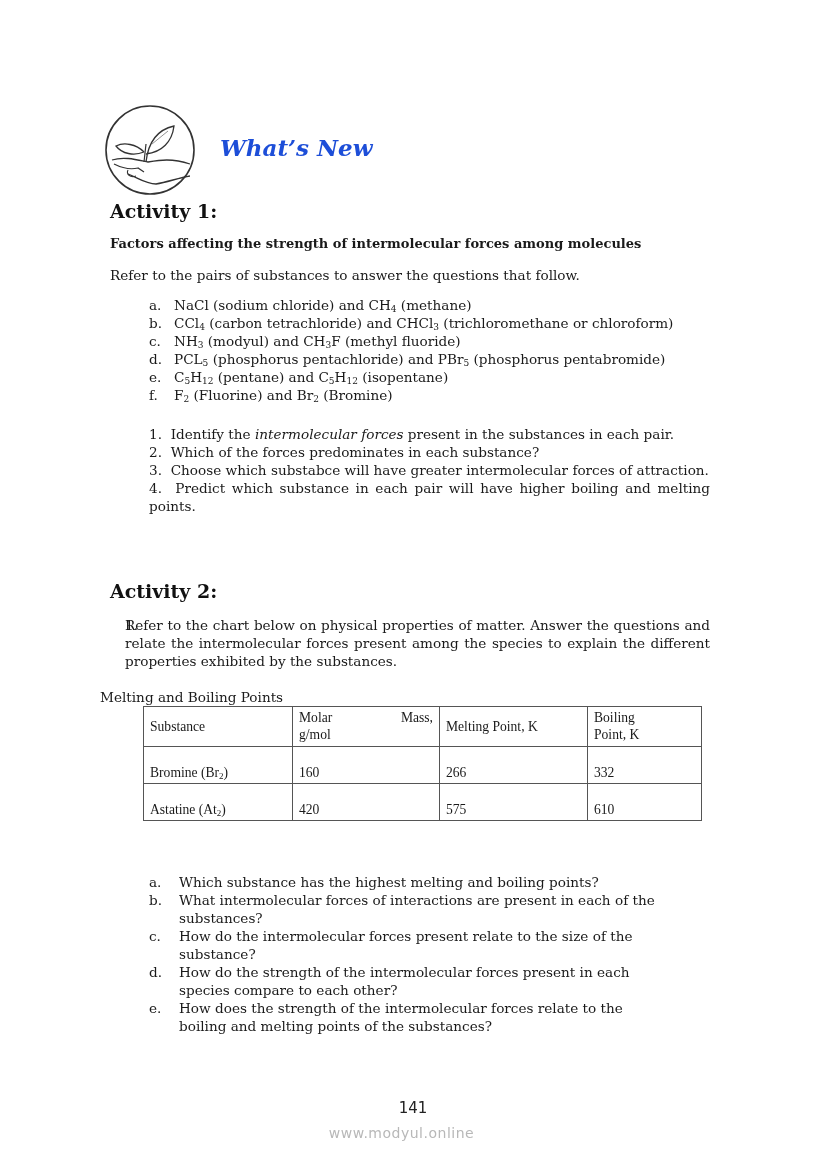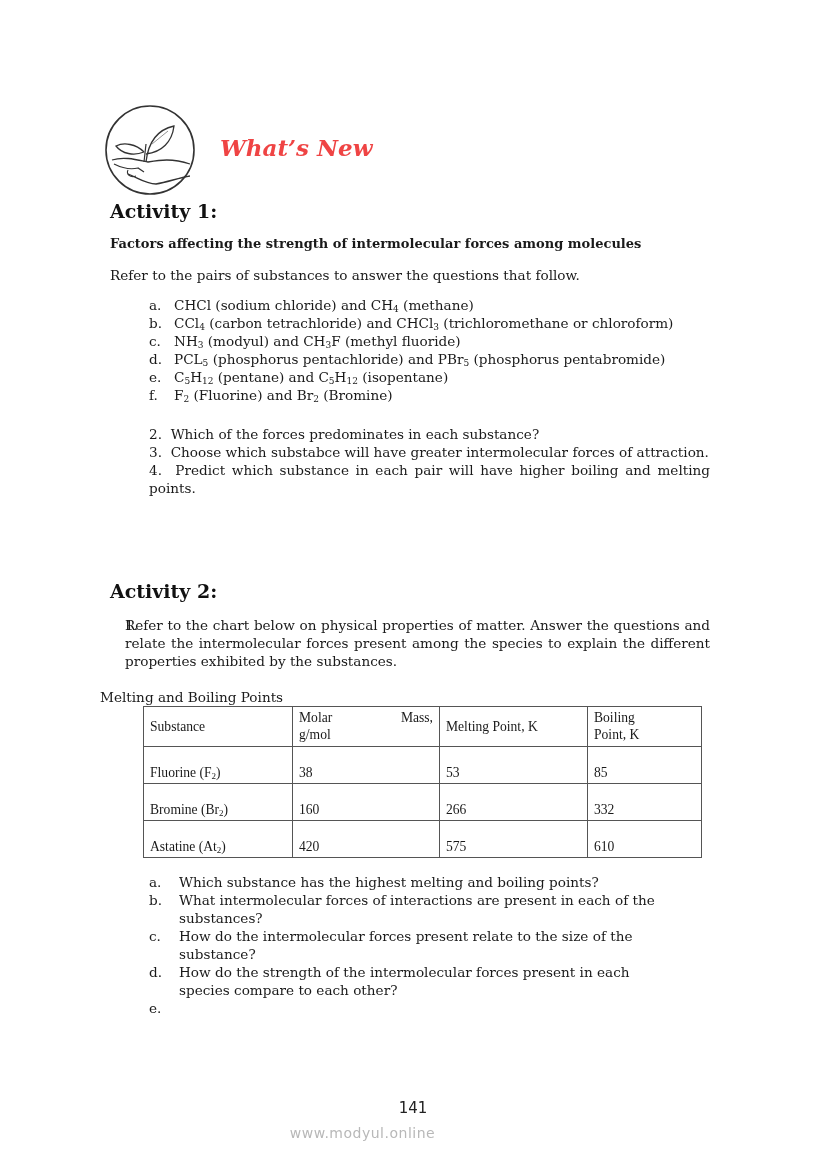--- a/index.html
+++ b/index.html
@@ -1,37 +1,37 @@
 <!DOCTYPE html>
 <html><head>
 <meta charset="utf-8">
 <style>
   html, body { margin:0; padding:0; background:#ffffff; }
   body { width:826px; height:1169px; position:relative; overflow:hidden;
          font-family:"DejaVu Serif", serif; color:#1a1a1a; }
   .abs { position:absolute; }
   .icon { left:104px; top:104px; width:92px; height:92px; }
   .whats-new { left:220px; top:134px; font-family:"DejaVu Serif", serif; font-weight:bold;
-               font-style:italic; font-size:23px; color:#ef4444; }
+               font-style:italic; font-size:23px; color:#1d4ed8; }
   .act-heading { font-family:"DejaVu Serif", serif; font-weight:bold; font-size:19px; color:#111; }
   .subhead { left:110px; top:236px; font-family:"DejaVu Serif", serif; font-weight:bold; font-size:13px; }
   .p { font-family:"DejaVu Serif", serif; font-size:13.6px; line-height:18px; }
   .list { margin:0; padding:0; list-style:none; }
   .list li { position:relative; padding-left:25px; }
   .list li .lbl { position:absolute; left:0; top:0; }
   sub { font-size:9px; vertical-align:-2px; line-height:0; }
   .qlist li { text-align:justify; text-align-last:left; }
   .justify { text-align:justify; }
   table.mb { position:absolute; left:143px; top:706px; border-collapse:collapse;
              font-family:Liberation Serif, serif; font-size:13.6px; }
   table.mb td { border:1px solid #555; vertical-align:bottom; padding:0 6px 2px 6px; line-height:17px; }
   table.mb tr.hdr td { vertical-align:middle; height:35px; padding-top:1px; }
   table.mb tr.row td { height:34px; }
   .footer-num { left:0; width:826px; top:1099px; text-align:center; font-family:"DejaVu Sans", sans-serif; font-size:15px; color:#222; }
-  .footer-url { left:0; width:725px; top:1125px; text-align:center; font-family:"DejaVu Sans", sans-serif; font-size:14px; color:#b8b8b8; letter-spacing:0.5px; }
+  .footer-url { left:0; width:725px; top:1125px; text-align:center; font-family:"DejaVu Sans", sans-serif; font-size:14px; color:#b8b8b8; letter-spacing:0.5px;padding-left:39px; }
 </style>
 </head>
 <body>
 
 <div class="abs icon">
   <svg width="92" height="92" viewBox="0 0 92 92">
     <circle cx="46" cy="46" r="44" fill="none" stroke="#333" stroke-width="1.6"></circle>
 
     <path d="M42 58 C44 40 52 26 70 22 C68 38 58 48 42 50" fill="none" stroke="#333" stroke-width="1.3"></path>
     <path d="M48 40 L64 27" fill="none" stroke="#777" stroke-width="0.8"></path>
@@ -45,29 +45,30 @@
   </svg>
 </div>
 
 <div class="abs whats-new">What’s New</div>
 
 <div class="abs act-heading" style="left:110px; top:200px;text-align:right;">Activity 1:</div>
 <div class="abs subhead">Factors affecting the strength of intermolecular forces among molecules</div>
 <div class="abs p" style="left:110px; top:266px;">Refer to the pairs of substances to answer the questions that follow.</div>
 
 <ul class="abs list p" id="pairs" style="left:149px; top:296px; width:570px;">
-    <li><span class="lbl">a.</span><span>CHCl (sodium chloride) and CH</span><sub>4</sub><span> (methane)</span></li>
+    <li><span class="lbl">a.</span><span>NaCl (sodium chloride) and CH</span><sub>4</sub><span> (methane)</span></li>
     <li><span class="lbl">b.</span><span>CCl</span><sub>4</sub><span> (carbon tetrachloride) and CHCl</span><sub>3</sub><span> (trichloromethane or chloroform)</span></li>
     <li><span class="lbl">c.</span><span>NH</span><sub>3</sub><span> (modyul) and CH</span><sub>3</sub><span>F (methyl fluoride)</span></li>
     <li><span class="lbl">d.</span><span>PCL</span><sub>5</sub><span> (phosphorus pentachloride) and PBr</span><sub>5</sub><span> (phosphorus pentabromide)</span></li>
     <li><span class="lbl">e.</span><span>C</span><sub>5</sub><span>H</span><sub>12</sub><span> (pentane) and C</span><sub>5</sub><span>H</span><sub>12</sub><span> (isopentane)</span></li>
     <li><span class="lbl">f.</span><span>F</span><sub>2</sub><span> (Fluorine) and Br</span><sub>2</sub><span> (Bromine)</span></li>
   </ul>
 
 <ol class="abs list p qlist" id="a1q" style="left:149px; top:425px; width:561px;">
+    <li style="padding-left: 0px;"><span>1.</span>&nbsp;&nbsp;<span>Identify the </span><i>intermolecular forces</i><span> present in the substances in each pair.</span></li>
     <li style="padding-left: 0px;"><span>2.</span>&nbsp;&nbsp;<span>Which of the forces predominates in each substance?</span><i></i><span></span></li>
     <li style="padding-left: 0px;"><span>3.</span>&nbsp;&nbsp;<span>Choose which substabce will have greater intermolecular forces of attraction.</span><i></i><span></span></li>
     <li style="padding-left: 0px;"><span>4.</span>&nbsp;&nbsp;<span>Predict which substance in each pair will have higher boiling and melting points.</span><i></i><span></span></li>
   </ol>
 
 <div class="abs act-heading" style="left:110px; top:580px;">Activity 2:</div>
 <div class="abs p" style="left:125px; top:616px; width:585px;">
   <span class="abs" style="left:0; top:0;">1.</span>
   <div class="justify" style="text-align-last:left;">Refer to the chart below on physical properties of matter. Answer the questions and relate the intermolecular forces present among the species to explain the different properties exhibited by the substances.</div>
 </div>
@@ -90,43 +91,37 @@
             <span>Mass,</span>
           </div>
         <div>g/mol</div>
       </td>
       <td>Melting Point, K</td>
       <td style="vertical-align:top; padding-top:2px;">
         <div>Boiling</div>
         <div>Point, K</div>
       </td>
     </tr>
-  <tr class="row">
-        <td><span>Fluorine (F</span><sub>2</sub><span>)</span></td>
-        <td>38</td>
-        <td>53</td>
-        <td>85</td>
-      </tr>
       <tr class="row">
         <td><span>Bromine (Br</span><sub>2</sub><span>)</span></td>
         <td>160</td>
         <td>266</td>
         <td>332</td>
       </tr>
       <tr class="row">
         <td><span>Astatine (At</span><sub>2</sub><span>)</span></td>
         <td>420</td>
         <td>575</td>
         <td>610</td>
       </tr>
     </tbody>
 </table>
 
 <ol class="abs list p" id="a2q" style="left:149px; top:873px; width:520px;">
     <li style="padding-left: 30px;"><span class="lbl">a.</span><span>Which substance has the highest melting and boiling points?</span></li>
     <li style="padding-left: 30px;"><span class="lbl">b.</span><span>What intermolecular forces of interactions are present in each of the substances?</span></li>
     <li style="padding-left: 30px;"><span class="lbl">c.</span><span>How do the intermolecular forces present relate to the size of the substance?</span></li>
     <li style="padding-left: 30px;"><span class="lbl">d.</span><span>How do the strength of the intermolecular forces present in each species compare to each other?</span></li>
-    <li style="padding-left: 30px;"><span class="lbl">e.</span></li>
+    <li style="padding-left: 30px;"><span class="lbl">e.</span><span>How does the strength of the intermolecular forces relate to the boiling and melting points of the substances?</span></li>
   </ol>
 
 <div class="abs footer-num">141</div>
 <div class="abs footer-url">www.modyul.online</div>
 
 </body></html>

